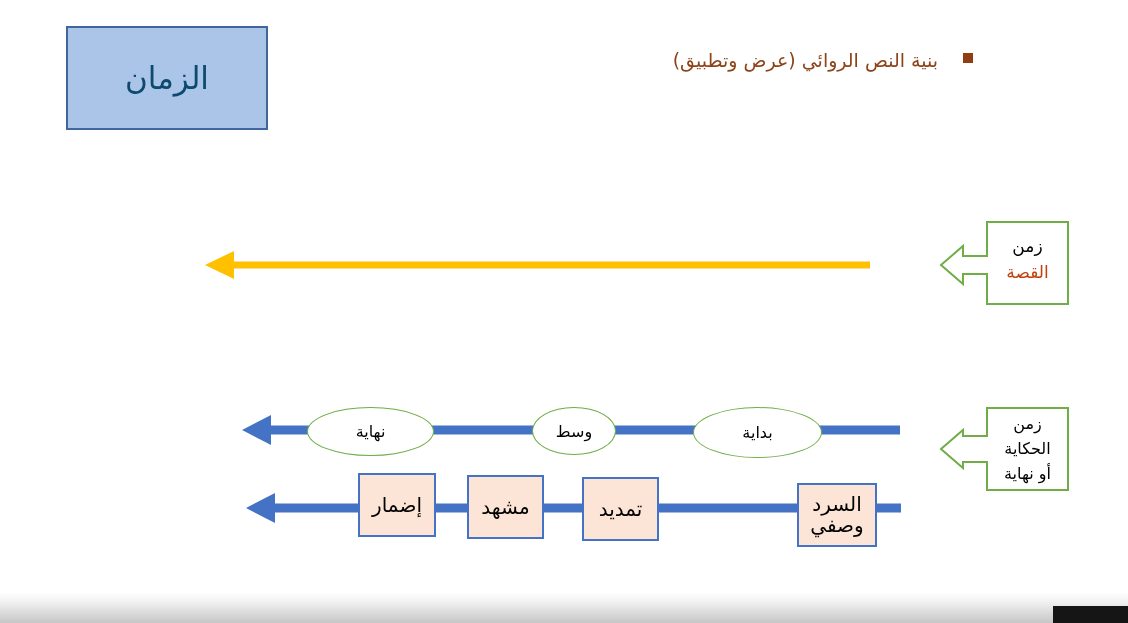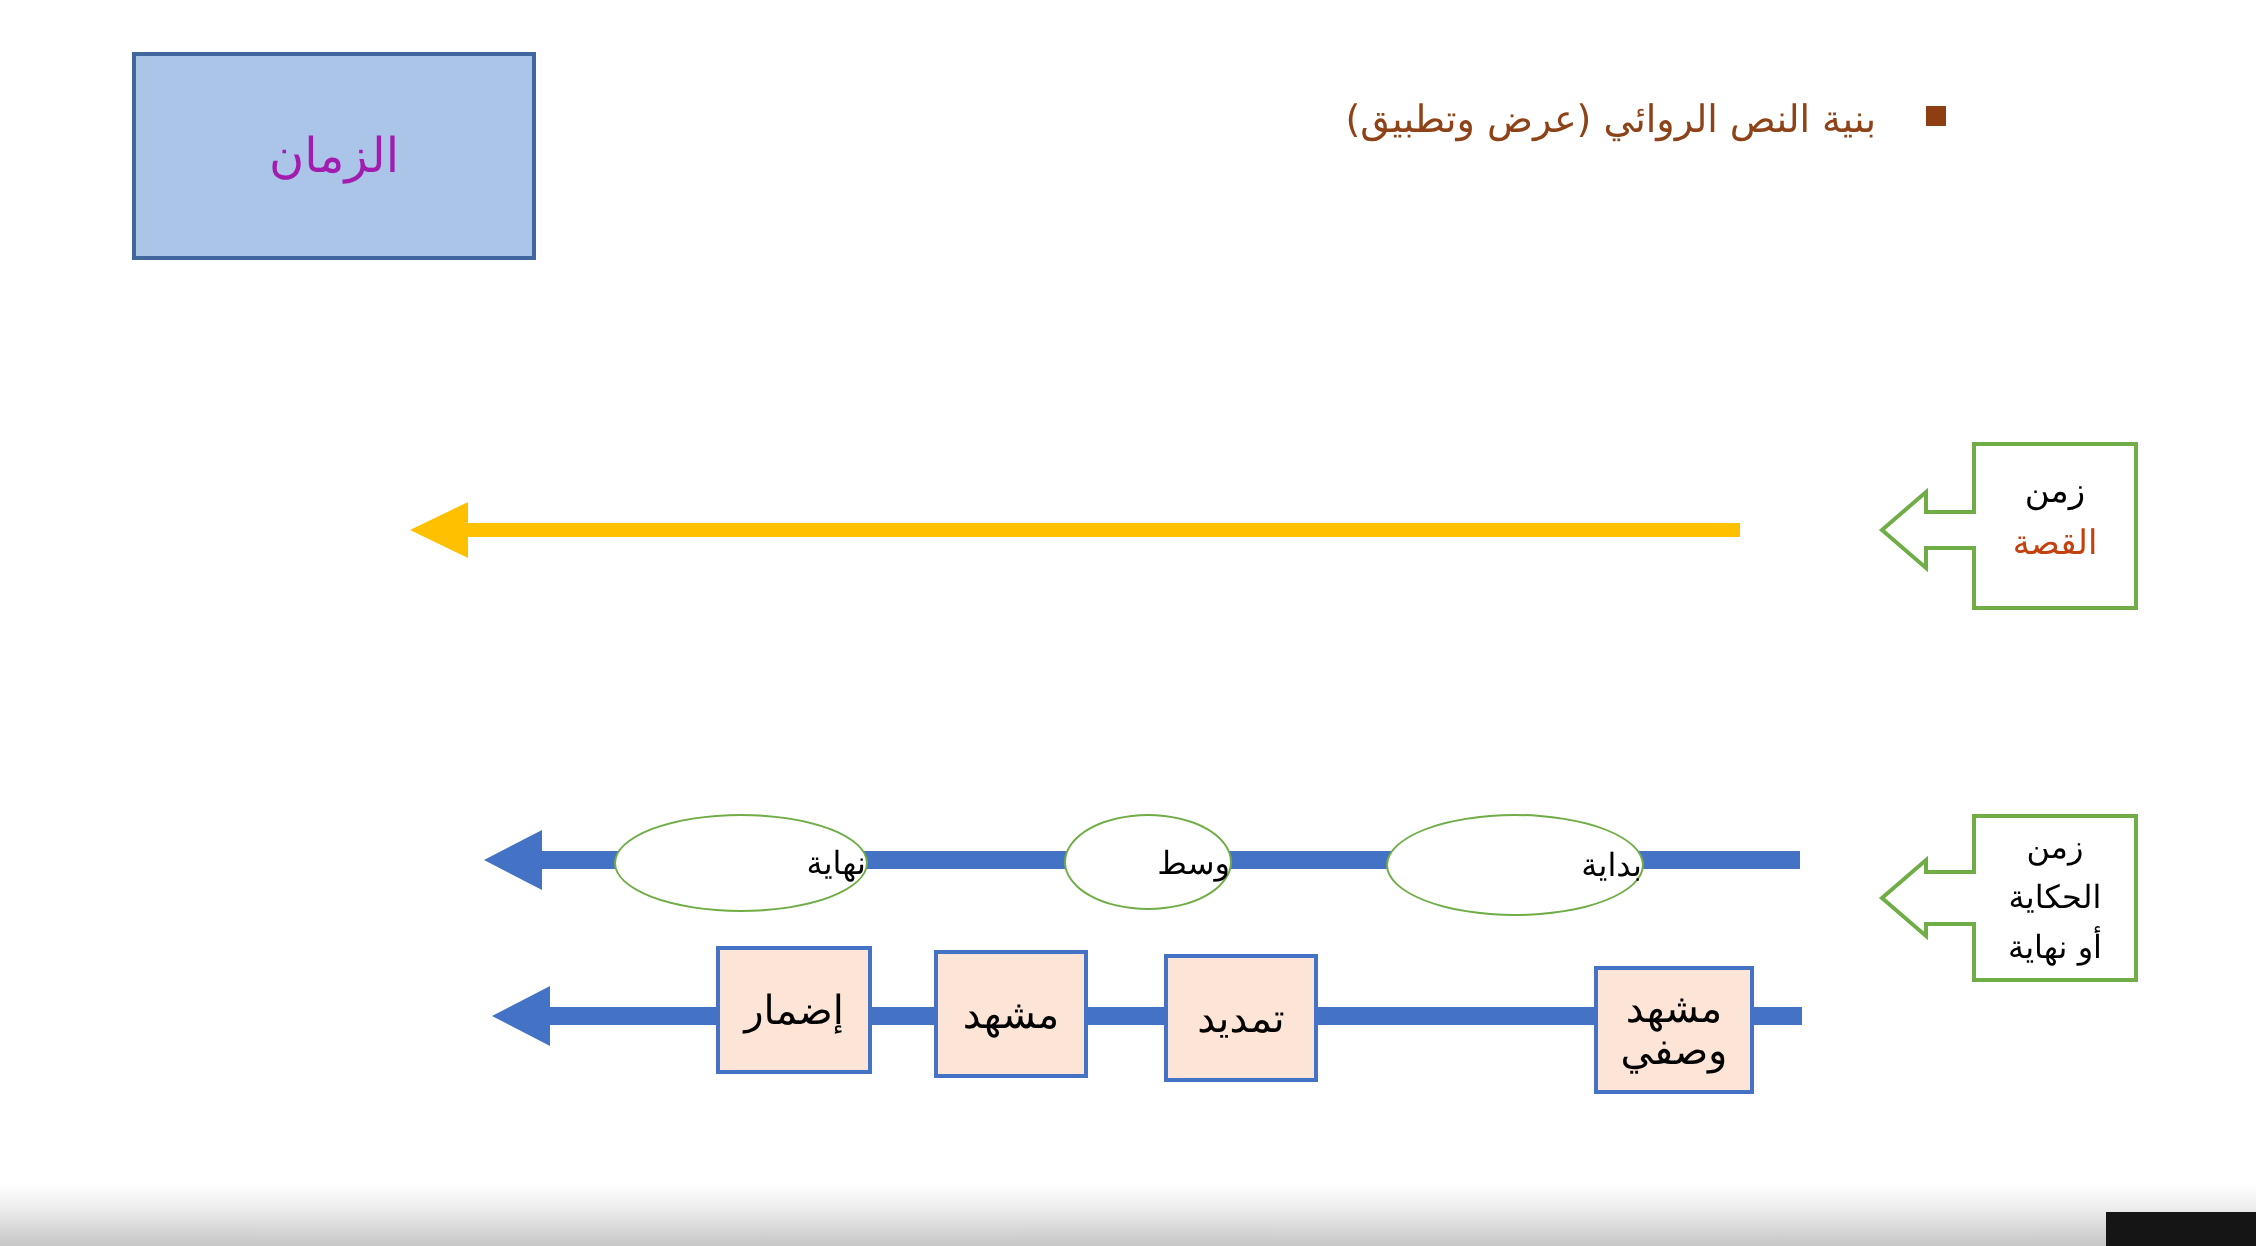--- a/index.html
+++ b/index.html
@@ -18,34 +18,34 @@
   .title-bullet{
     left:963px;top:53px;width:10px;height:10px;background:#8E3E12;
   }
 
   
   .time-box{
     left:66px;top:26px;width:198px;height:100px;
     background:#ABC5E8;border:2px solid #41669F;
     display:flex;align-items:center;justify-content:center;
   }
-  .time-box span{color:#a21caf;font-size:24px;direction:rtl;}
+  .time-box span{color:#0c4a6e;font-size:31px;direction:rtl;}
 
   
   .callout-text{
     width:81px;direction:rtl;text-align:center;color:#000;
   }
   .callout-story{left:987px;top:233px;font-size:17px;line-height:26px;}
   .callout-story .red{color:#c2410c;}
   .callout-narr{left:987px;top:411px;font-size:16px;line-height:25px;}
 
   
   .stage-ellipse{
     border:1.5px solid #70AD47;border-radius:50%;background:#fff;
-    display:flex;align-items:center;justify-content:flex-start;
+    display:flex;align-items:center;justify-content:center;
     font-size:16px;color:#000;direction:rtl;
   }
   .ell-end{left:307px;top:407px;width:125px;height:47px;}
   .ell-mid{left:532px;top:407px;width:82px;height:46px;}
   .ell-beg{left:693px;top:407px;width:127px;height:49px;}
 
   
   .tech-box{
     background:#FCE4D6;border:2px solid #4472C4;
     display:flex;align-items:center;justify-content:center;text-align:center;
@@ -124,19 +124,19 @@
   <div class="abs tech-box tb-1">
     <span>إضمار</span>
   </div>
   <div class="abs tech-box tb-2">
     <span>مشهد</span>
   </div>
   <div class="abs tech-box tb-3">
     <span>تمديد</span>
   </div>
   <div class="abs tech-box tb-5">
-    <span>مشهد وصفي</span>
+    <span>السرد وصفي</span>
   </div>
 
   <div class="abs bottom-bar"></div>
   <div class="abs bottom-dark-box"></div>
 
 </div>
 
 </body></html>

